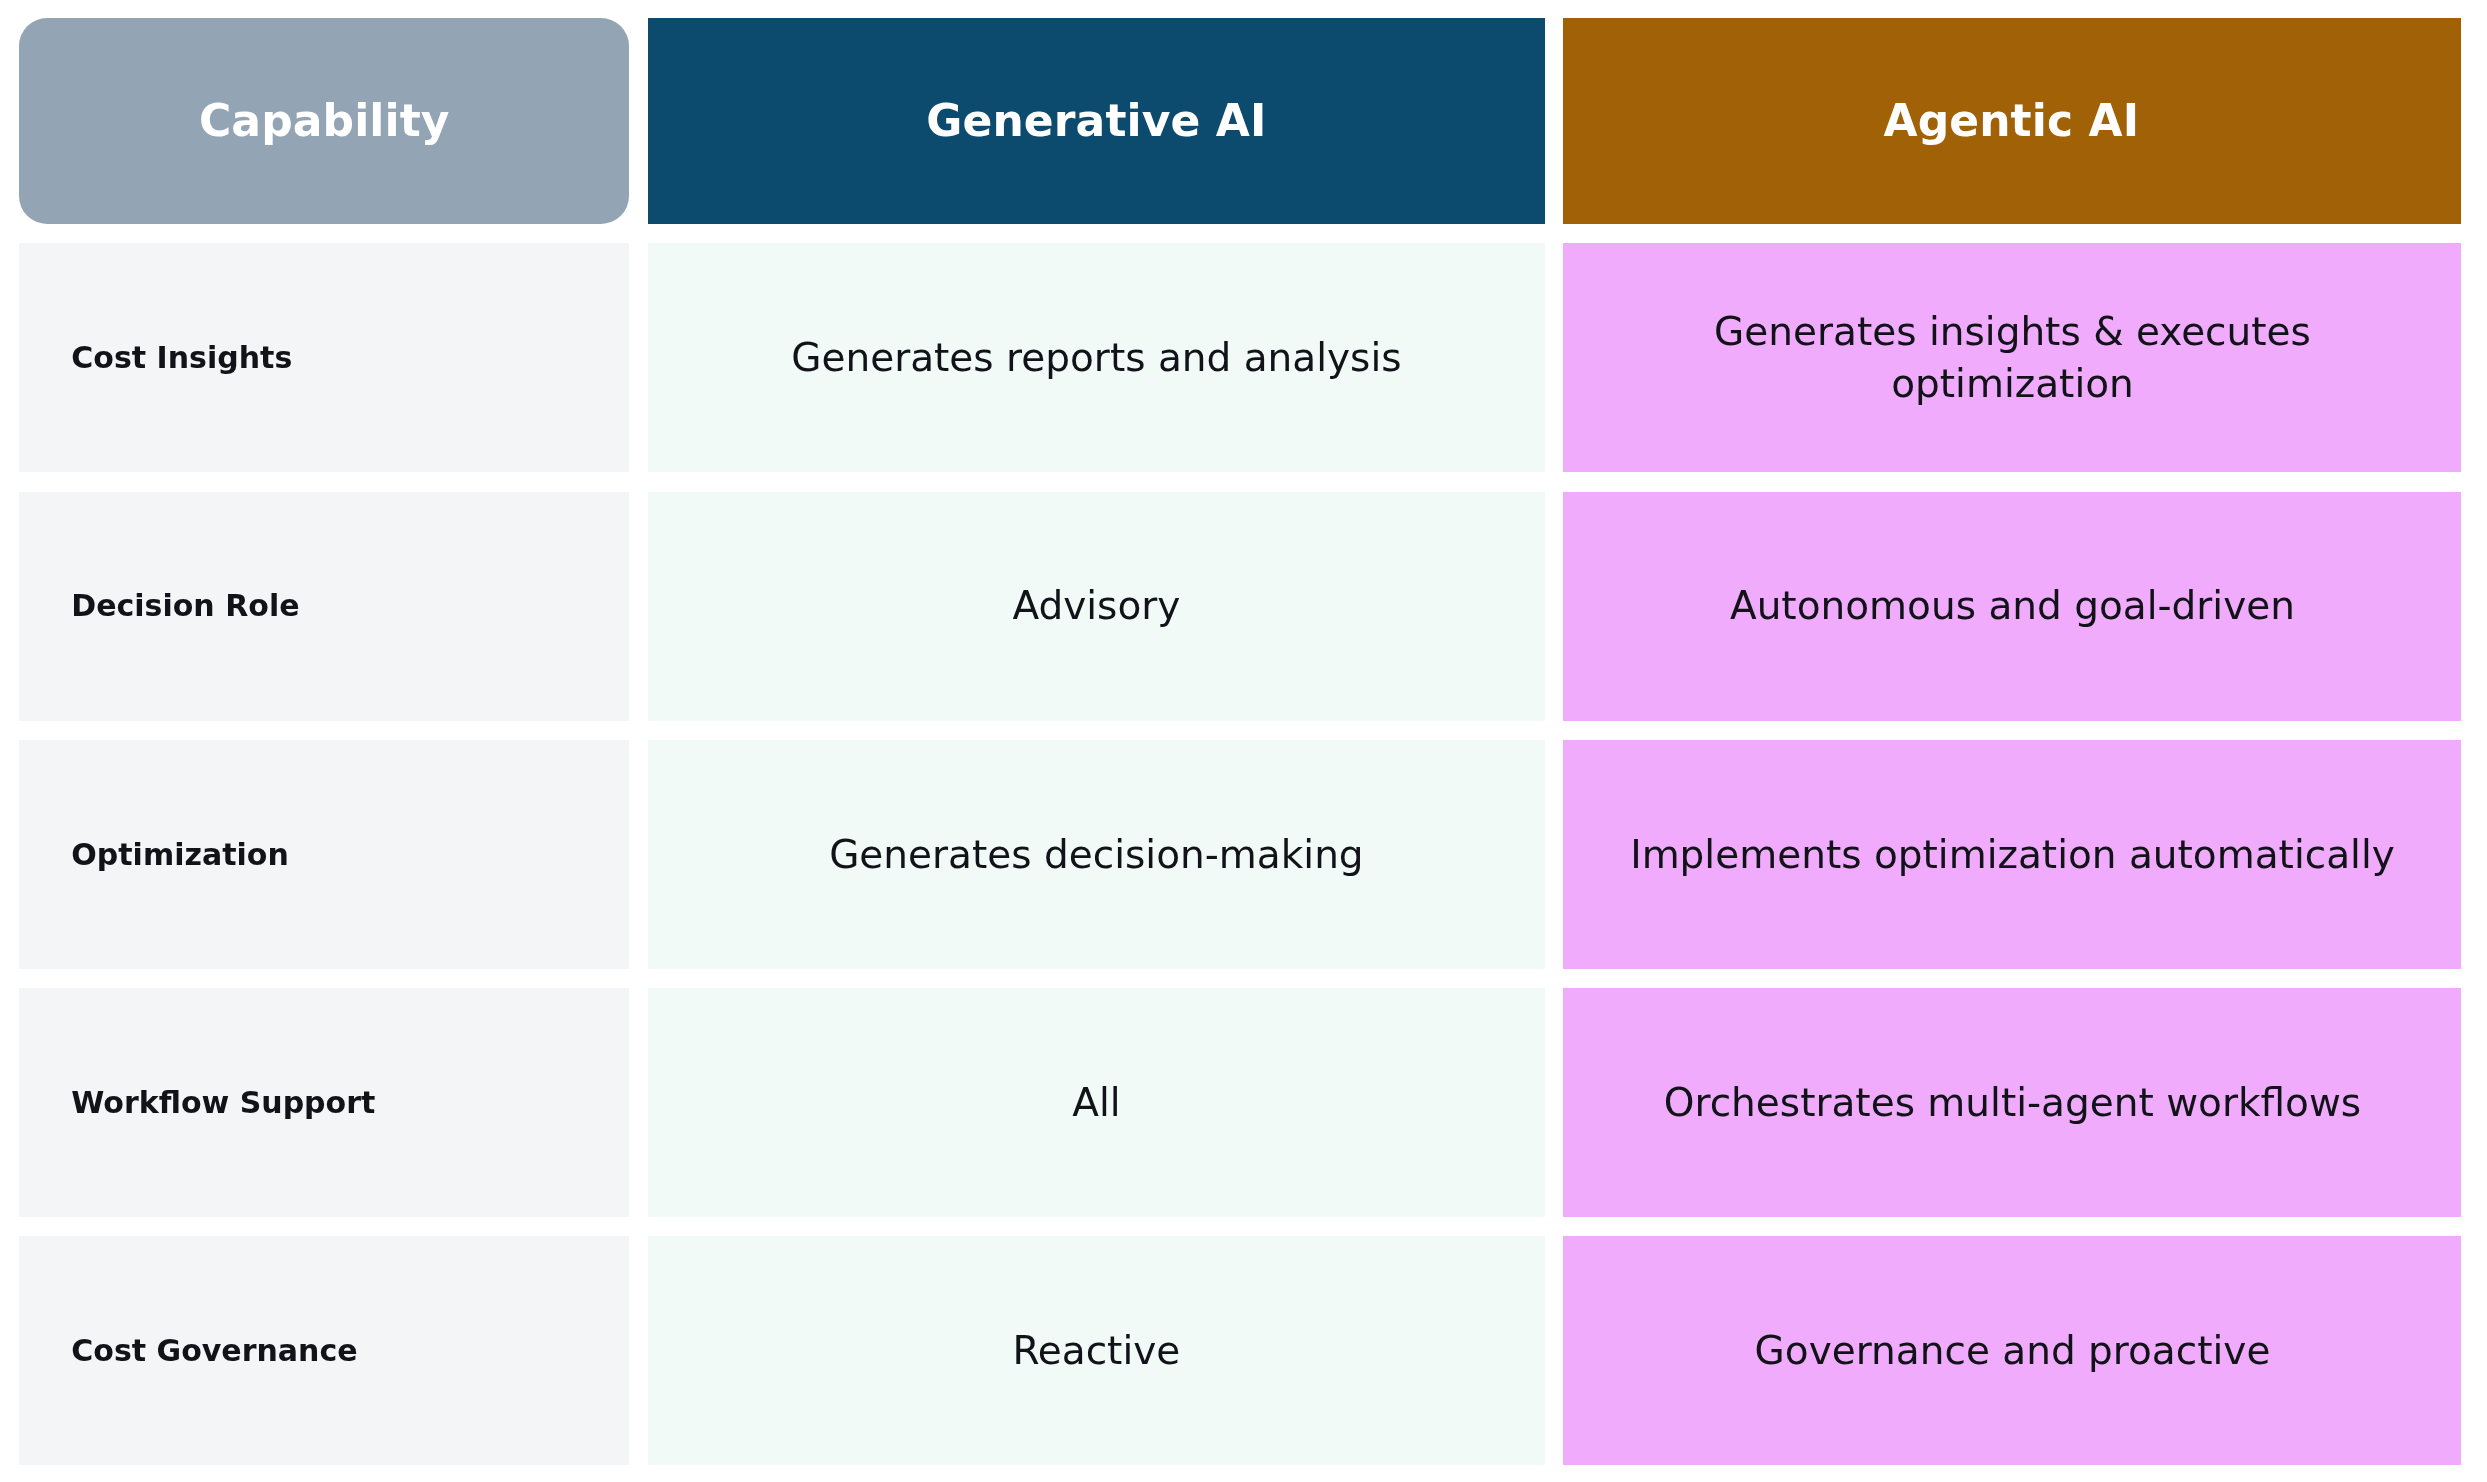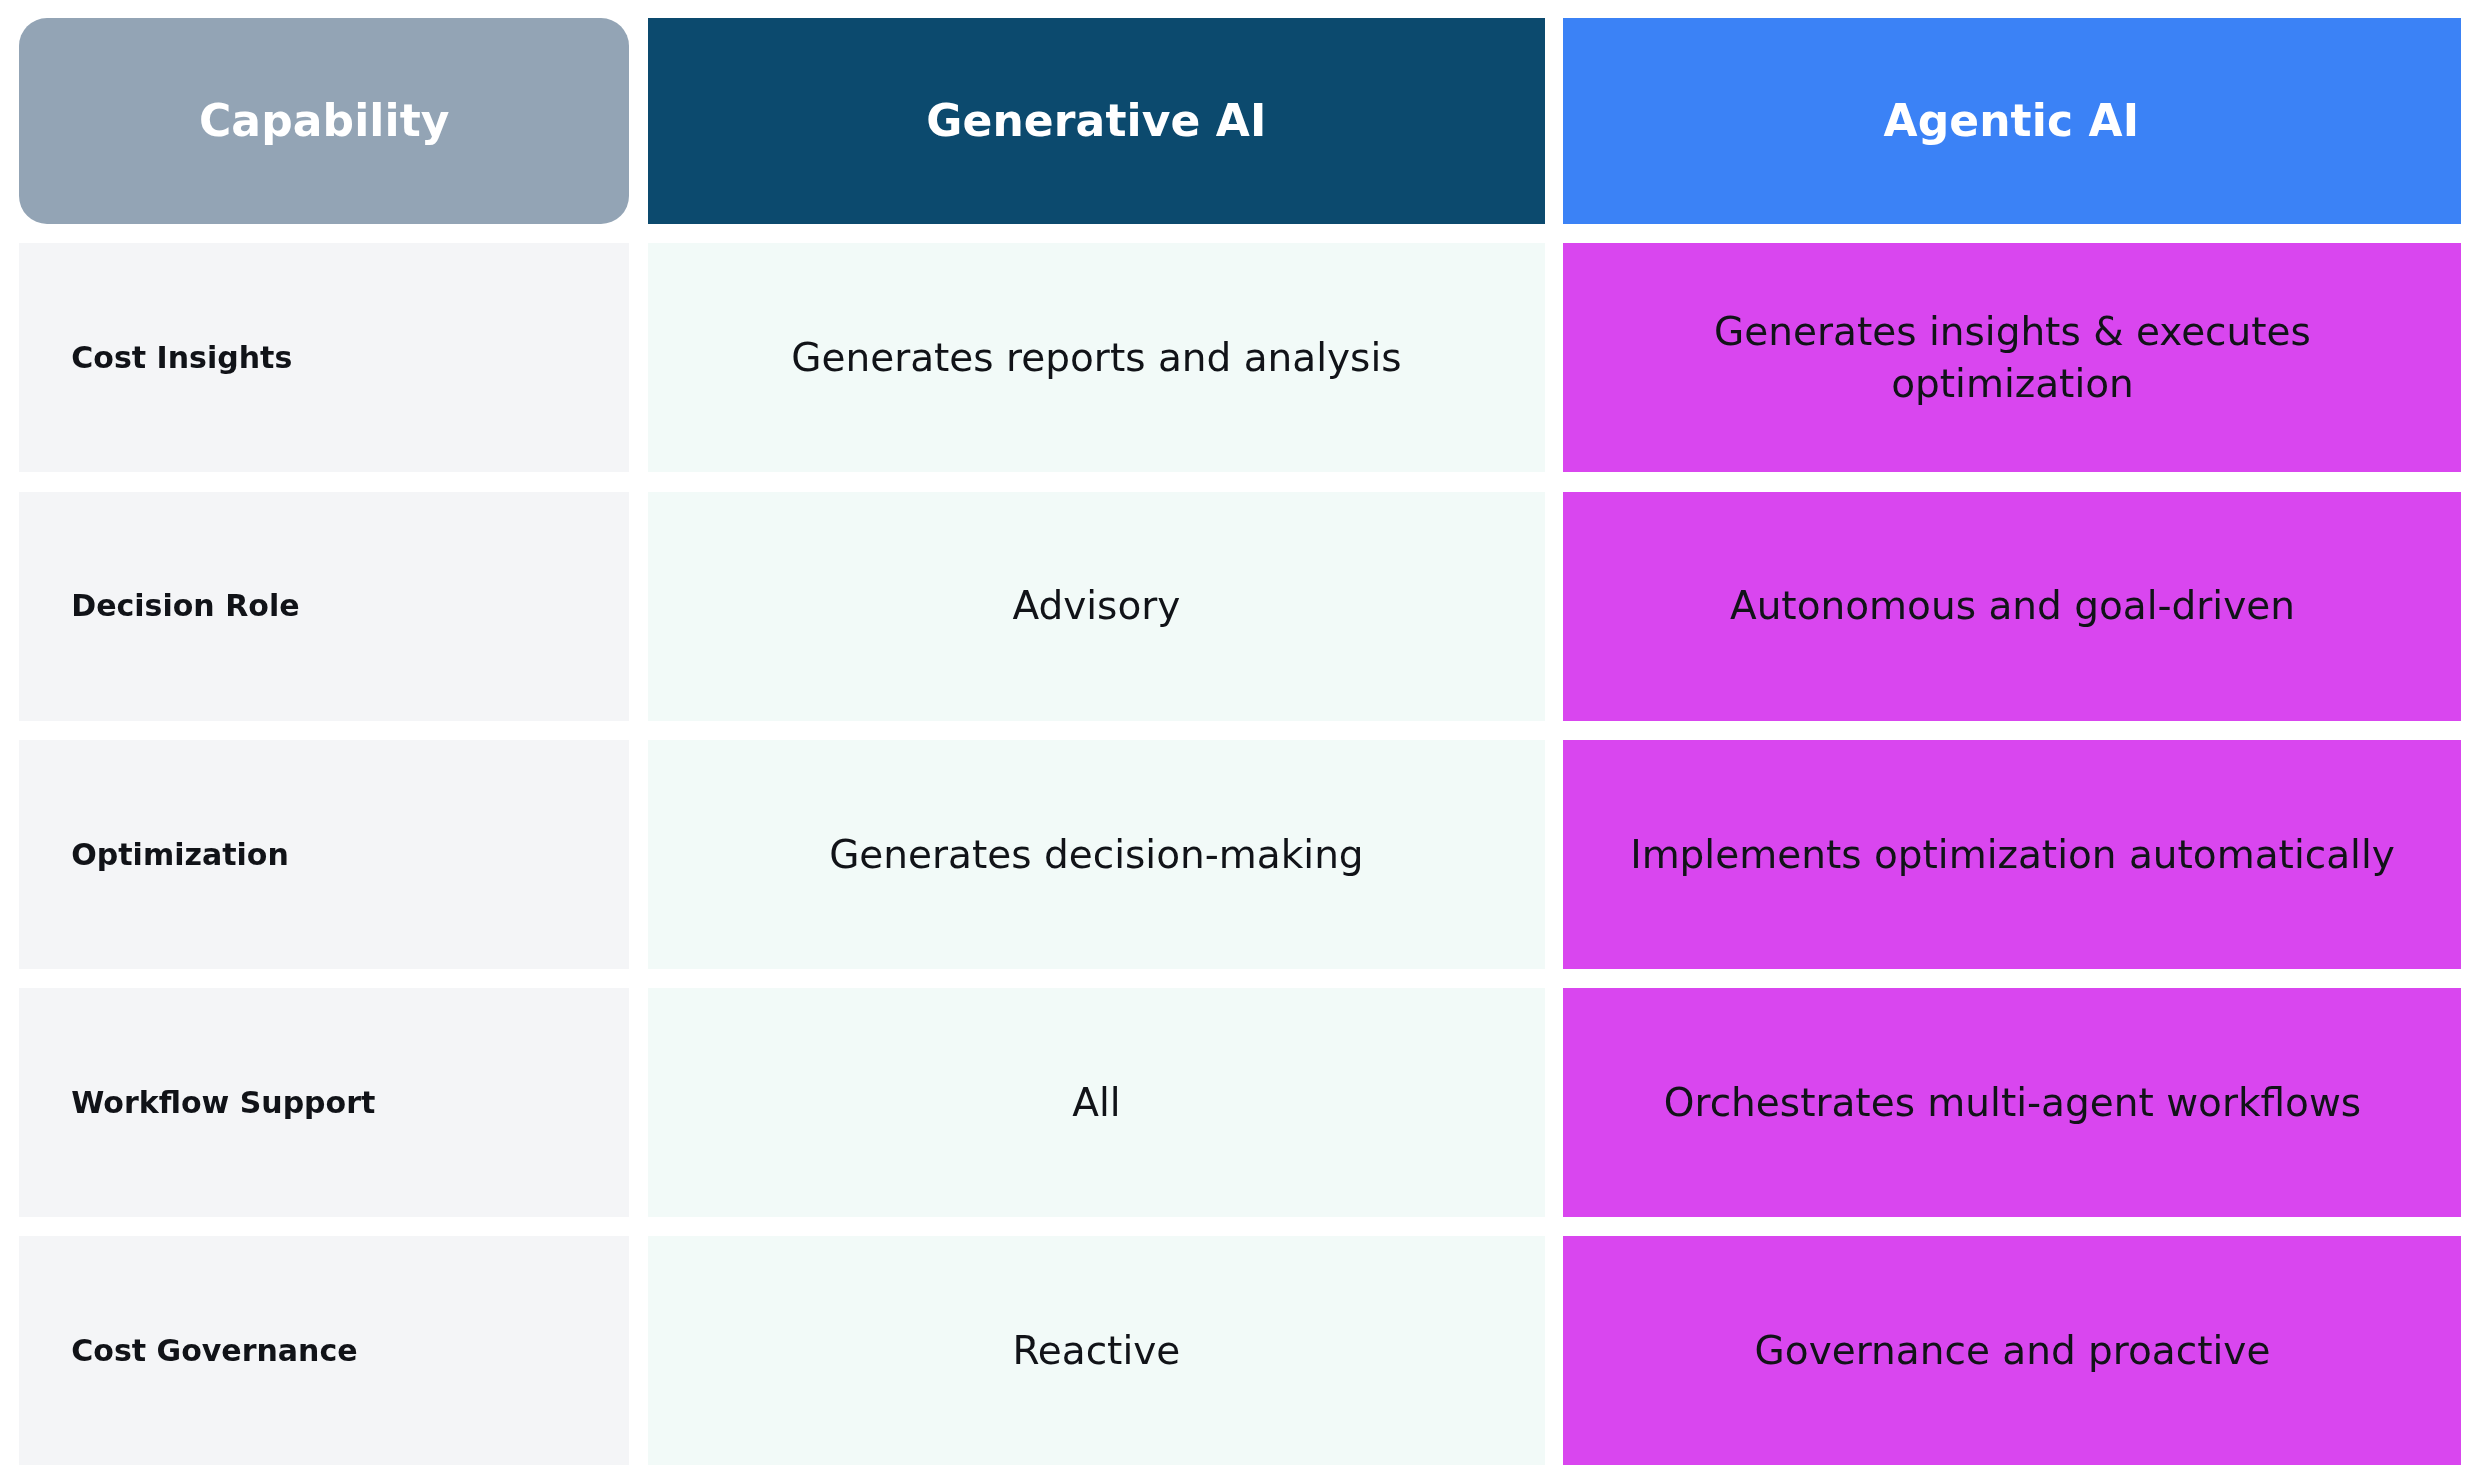--- a/index.html
+++ b/index.html
@@ -35,21 +35,21 @@
     font-size: 44px;
     font-weight: 700;
     letter-spacing: 0.1px;
     text-align: center;
     padding: 0 14.3px;
     box-sizing: border-box;
     line-height: 1.1;
   }
   .hdr-capability  { background: #93a4b5; border-radius: 28px; }
   .hdr-generative  { background: #0c4a6e; }
-  .hdr-agentic     { background: #3b82f6; padding-left: 12px; }
+  .hdr-agentic     { background: #a16207; padding-left: 12px; }
 
   
   .cell {
     height: 229px;
     display: flex;
     align-items: center;
     box-sizing: border-box;
     font-size: 39px;
     color: #111318;
     line-height: 1.32;
@@ -62,21 +62,21 @@
     font-size: 30px;
   }
   .cell-gen {
     background: #f2faf8;
     justify-content: center;
     text-align: right;
     padding: 0 43px;
     font-weight: 400;
   }
   .cell-agentic {
-    background: #d946ef;
+    background: #f0abfc;
     justify-content: center;
     text-align: center;
     padding: 0 54px;
     font-weight: 400;
   }
   .cell span { display: block; }
 </style>
 </head>
 <body>
 

